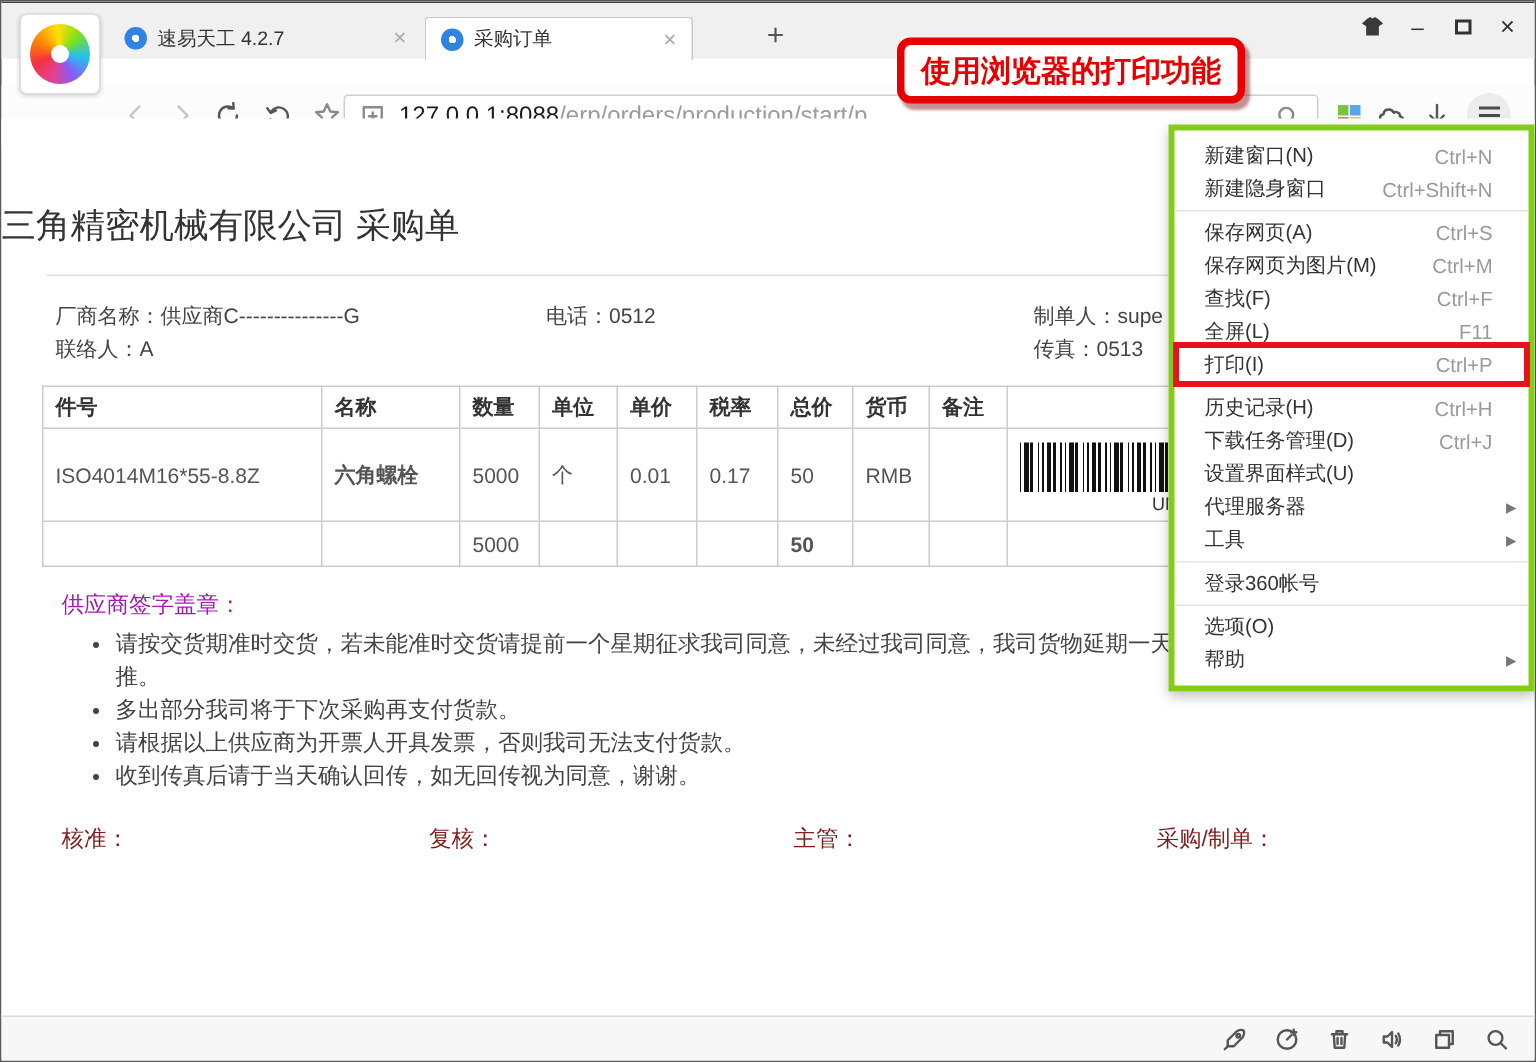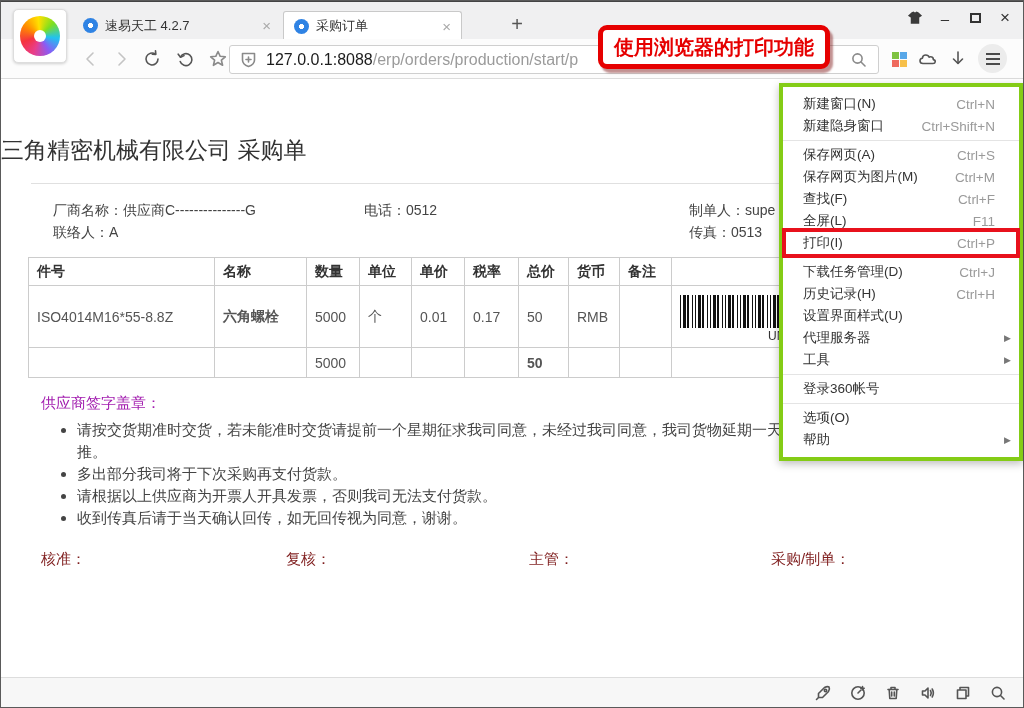--- a/index.html
+++ b/index.html
@@ -24,21 +24,21 @@
     background:conic-gradient(from 200deg, #e83e8c, #f5333f, #ff8a00, #ffe000, #7ddf1f, #21c2f0, #8a5cf5, #e83e8c);
     position:relative; }
   #pinwheel::after { content:""; position:absolute; left:14px; top:14px; width:12px; height:12px; border-radius:50%; background:#fff; }
 
   
   #wctrl { position:absolute; right:10px; top:8px; display:flex; align-items:center; gap:14px; color:#333; z-index:30; }
   #wctrl .wbtn { width:16px; height:16px; display:flex; align-items:center; justify-content:center; font-size:15px; }
   #maxbox { width:11px; height:10px; border:2px solid #333; }
 
   
-  #navbar { position:absolute; left:0; top:38px; right:0; height:40px; background:#fcfcfc; border-bottom:1px solid #dcdcdc; }
+  #navbar { position:absolute; left:0; top:56px; right:0; height:40px; background:#fcfcfc; border-bottom:1px solid #dcdcdc; }
   .navico { position:absolute; top:0; height:40px; display:flex; align-items:center; justify-content:center; }
   #addr { position:absolute; left:228px; top:6px; width:650px; height:29px; background:#fff; border:1px solid #cfcfcf; border-radius:3px; display:flex; align-items:center; padding:0 10px; }
   #addr .host { font-size:16px; color:#1c1c1c; white-space:nowrap; }
   #addr .path { font-size:16px; color:#9b9b9b; white-space:nowrap; overflow:hidden; flex:1; }
   #menuBtn { position:absolute; right:16px; top:5px; width:29px; height:29px; border-radius:50%; background:#ececec; display:flex; flex-direction:column; justify-content:center; align-items:center; gap:3px; }
   #menuBtn i { display:block; width:14px; height:2px; background:#4a4a4a; }
   #gridIcon { position:absolute; right:116px; top:13px; width:15px; height:15px; display:grid; grid-template-columns:7px 7px; grid-template-rows:7px 7px; gap:1px; }
   #gridIcon i:nth-child(1){background:#7fc241;} #gridIcon i:nth-child(2){background:#58a7e8;}
   #gridIcon i:nth-child(3){background:#ef6a5e;} #gridIcon i:nth-child(4){background:#f7c04a;}
 
@@ -54,21 +54,21 @@
   #menu li .ms { color:#9a9a9a; }
   #menu li .arr { position:absolute; right:8px; top:6px; font-size:9px; color:#777; }
   .menu-sep { height:1px; background:#e4e4e4; margin:3px 0; }
   #menu li.hl::after { content:""; position:absolute; left:-1px; right:-1px; top:-4px; bottom:-4px; border:4px solid #e8111c; pointer-events:none; }
 
   
   #page { position:absolute; left:0; top:78px; right:0; height:600px; background:#fff; color:#444; }
   #docTitle { position:absolute; left:0; right:0; top:56px; text-align:left; font-size:23px; color:#333; }
   #hr1 { position:absolute; left:30px; right:30px; top:104px; border-top:1px solid #e0e0e0; }
   .infocol { position:absolute; top:120px; font-size:14px; line-height:22px; color:#444; white-space:nowrap; }
-  #infoL { left:52px; } #infoM { left:363px; } #infoR { left:688px; }
+  #infoL { left:36px; } #infoM { left:363px; } #infoR { left:688px; }
 
   
   #potable { position:absolute; left:27px; top:178px; width:937px; border-collapse:collapse; table-layout:fixed; font-size:14px; }
   #potable th, #potable td { border:1px solid #ccc; padding:4px 8px; text-align:left; vertical-align:middle; overflow:hidden; white-space:nowrap; }
   #potable th { font-weight:bold; color:#333; height:28px; }
   #potable td { color:#555; }
   #potable tr.datarow td { height:62px; }
   #potable tr.totalrow td { height:30px; }
   td.bold { font-weight:bold; color:#333; }
   #bcwrap { padding-left:9px; padding-top:2px; vertical-align:top; }
@@ -312,26 +312,26 @@
           <span class="ms">F11</span>
         </li>
       <li class="hl">
           <span class="ml">打印(I)</span>
           <span class="ms">Ctrl+P</span>
         </li>
     </ul>
     <div class="menu-sep"></div>
     <ul>
       <li>
+          <span class="ml">历史记录(H)</span>
+          <span class="ms">Ctrl+H</span>
+        </li>
+      <li>
           <span class="ml">下载任务管理(D)</span>
           <span class="ms">Ctrl+J</span>
-        </li>
-      <li>
-          <span class="ml">历史记录(H)</span>
-          <span class="ms">Ctrl+H</span>
         </li>
       <li>
           <span class="ml">设置界面样式(U)</span>
           <span class="ms"></span>
         </li>
       <li>
           <span class="ml">代理服务器</span>
           <span class="arr">▶</span>
         </li>
       <li>

